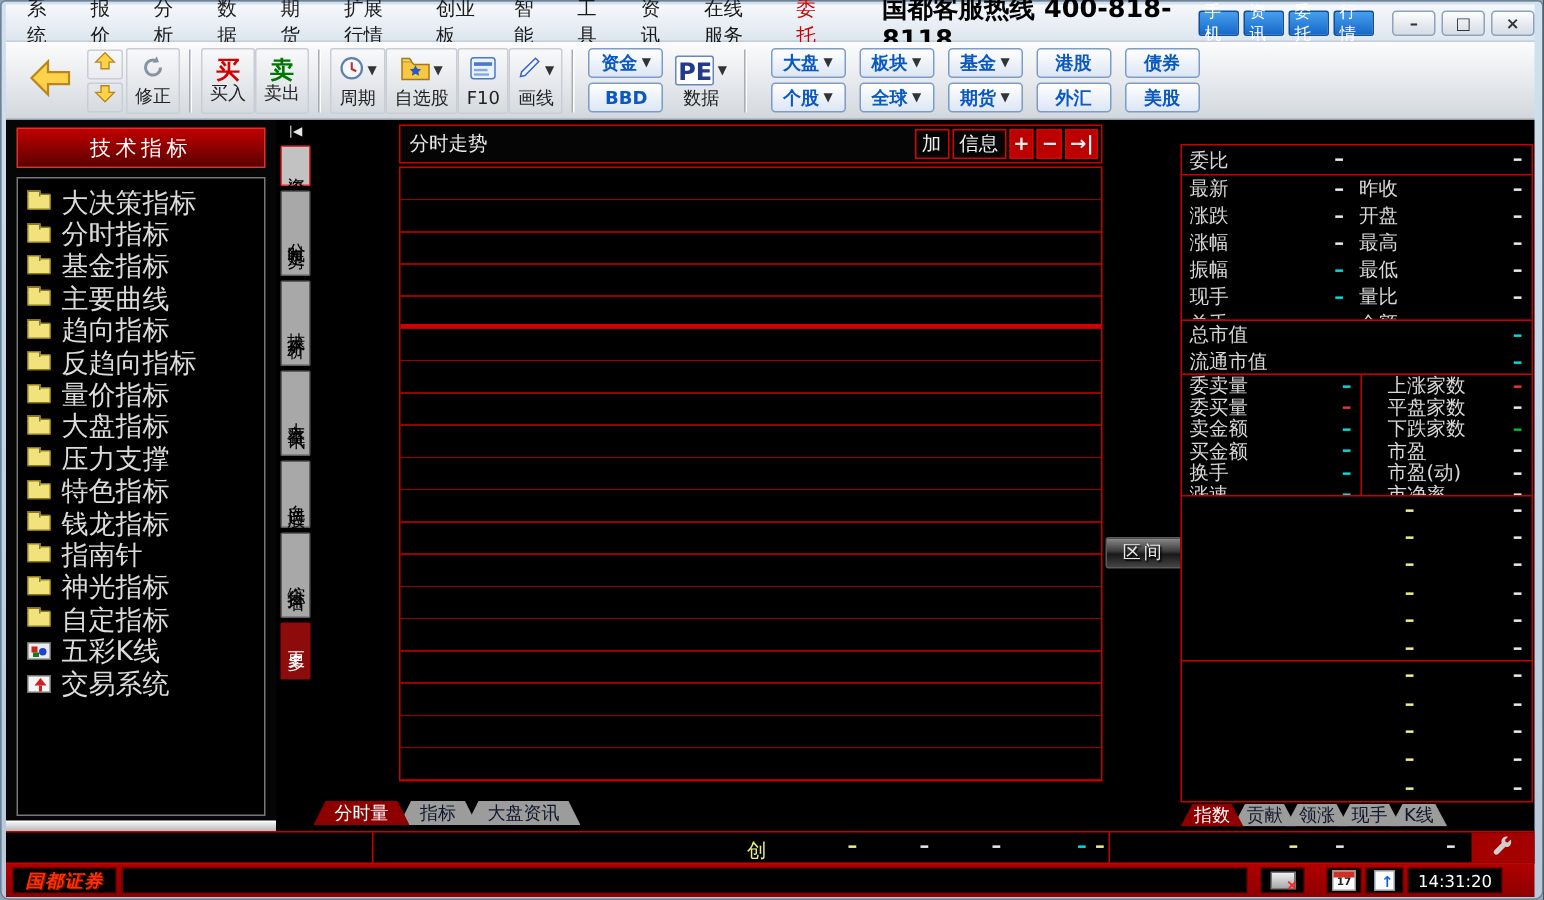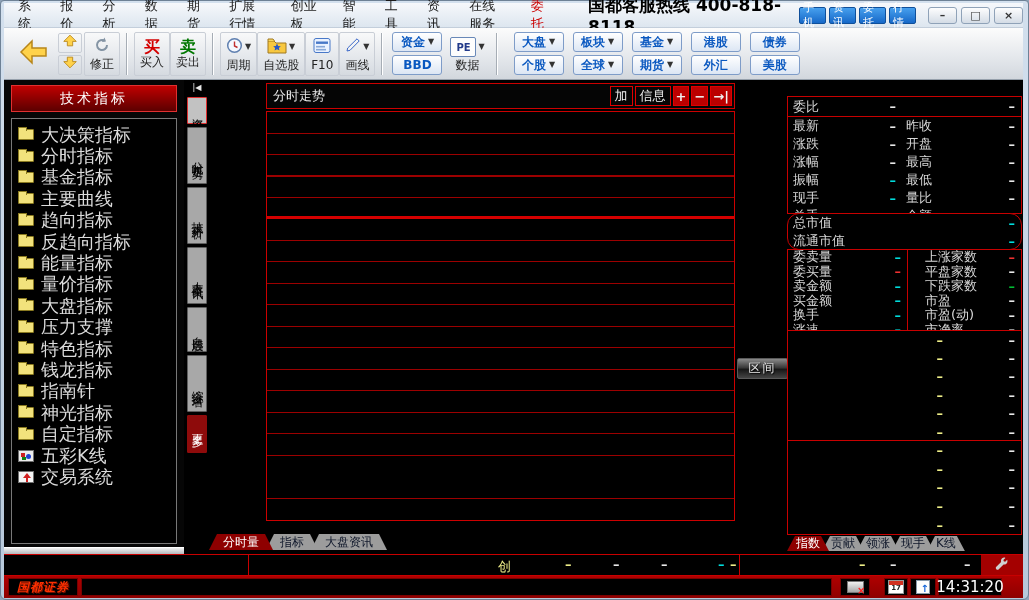--- a/index.html
+++ b/index.html
@@ -25,21 +25,21 @@
 .tbtn .lbl{font-size:12px;color:#222;line-height:12px;}
 .bigchar{font-size:16px;font-weight:bold;line-height:16px;}
 .red{color:#d40000;} .green{color:#007700;}
 .updown{display:flex;flex-direction:column;gap:2px;margin:0 2px;}
 .udbtn{width:24px;height:20px;border:1px solid #c9ced6;border-radius:2px;display:flex;align-items:center;justify-content:center;}
 .tsep{height:42px;border-left:1px solid #a6adb5;border-right:1px solid #ffffff;margin:0 6px;}
 .iconrow{display:flex;align-items:center;gap:2px;height:22px;}
 .dd{font-size:8px;color:#333;line-height:8px;}
 .fundcol{display:flex;flex-direction:column;gap:3px;margin:0 3px;}
 .bluebtn{width:50px;height:20px;border:1px solid #7e9cc8;border-radius:3px;background:linear-gradient(#ffffff,#dce6f4);color:#0a58c0;font-weight:bold;font-size:12px;display:flex;align-items:center;justify-content:center;gap:3px;}
-.pe-box{width:26px;height:20px;background:#fdfdfd;border:1px solid #6888b8;border-radius:2px;color:#223a8a;font-size:10px;font-weight:bold;display:flex;align-items:center;justify-content:center;}
+.pe-box{width:26px;height:20px;background:#fdfdfd;border:1px solid #6888b8;border-radius:2px;color:#223a8a;font-size:16px;font-weight:bold;display:flex;align-items:center;justify-content:center;}
 .marketgrid{display:flex;flex-direction:column;gap:3px;margin-left:10px;}
 .mrow{display:flex;gap:9px;}
 
 
 #main{left:3px;top:79px;width:1019px;height:474px;background:#000;}
 
 
 #sidebar{left:0;top:0;width:180px;height:467px;background:#060606;}
 #sb-header{position:absolute;left:7px;top:5px;width:166px;height:27px;background:linear-gradient(#c00000,#5c0000);border:1px solid #e03030;color:#fff;font-size:14px;display:flex;align-items:center;justify-content:center;letter-spacing:3px;}
 #sb-list{position:absolute;left:7px;top:38px;width:166px;height:426px;border:1px solid #787878;background:#000;padding:5px 0 0 6px;overflow:hidden;}
@@ -74,21 +74,21 @@
 #range-btn{left:733px;top:278px;width:51px;height:21px;background:linear-gradient(#8a8a8a,#3a3a3a 45%,#181818 55%,#444);border:1px solid #5a5a5a;border-radius:2px;color:#e8e8e8;font-size:12px;display:flex;align-items:center;justify-content:center;letter-spacing:2px;text-shadow:1px 1px 1px #000;}
 .tabrow{display:flex;align-items:flex-end;}
 #chart-tabs{left:205px;top:454px;height:16px;}
 .tab{height:16px;padding:0 14px;background:#9c9c9c;color:#0f172a;font-size:12px;display:flex;align-items:center;justify-content:center;clip-path:polygon(8px 0,calc(100% - 8px) 0,100% 100%,0 100%);margin-right:-7px;}
 .tab-active{background:#8e0000;color:#fff;z-index:2;position:relative;}
 
 
 .rsec{position:absolute;left:783px;width:235px;background:#000;border:1px solid #c80000;overflow:hidden;}
 #rs1{top:16px;height:21px;}
 #rs2{top:36px;height:98px;}
-#rs3{top:133px;height:37px;border-radius:12px;}
+#rs3{top:133px;height:37px;}
 #rs4{top:169px;height:82px;display:flex;}
 #rs5{top:250px;height:111px;}
 #rs6{top:360px;height:95px;}
 .qrow{display:flex;align-items:center;height:18px;font-size:13px;color:#d8d8d8;}
 #rs1 .qrow{height:19px;}
 .ql{flex:0 0 64px;padding-left:5px;}
 .qv{flex:0 0 44px;text-align:right;font-weight:bold;}
 .qr{flex:0 0 74px;padding-left:10px;}
 .qv2{flex:1;text-align:right;padding-right:6px;font-weight:bold;}
 .col4l{width:120px;border-right:1px solid #c80000;}
@@ -113,21 +113,21 @@
 
 
 #statusbar{left:3px;top:575px;width:1019px;height:22px;background:linear-gradient(#b00000,#8e0000);}
 .sbox{position:absolute;top:2px;height:18px;background:#000;border:1px solid #7a0000;display:flex;align-items:center;}
 #brandbox{left:4px;width:70px;justify-content:center;}
 #brand{font-size:12px;font-weight:bold;font-style:italic;color:#ff3000;text-shadow:1px 1px 0 #701000;letter-spacing:1px;}
 #mainbox{left:77px;width:751px;}
 #printerbox{left:836px;width:30px;justify-content:center;}
 #calbox{left:880px;width:24px;justify-content:center;}
 #docbox{left:906px;width:26px;justify-content:center;}
-#timebox{left:934px;width:64px;justify-content:center;color:#fff;font-size:15px;}
+#timebox{left:934px;width:64px;justify-content:center;color:#fff;font-size:11px;}
 .ic-printer{width:17px;height:12px;background:linear-gradient(#f0f0f0,#a8a8a8);border:1px solid #777;position:relative;}
 .ic-printer::after{content:'×';position:absolute;right:-3px;bottom:-4px;color:#ff2020;font-size:10px;font-weight:bold;}
 .ic-cal{width:16px;height:14px;background:#fff;border:1px solid #999;position:relative;display:flex;align-items:flex-end;justify-content:center;}
 .ic-cal::before{content:'';position:absolute;top:0;left:0;right:0;height:4px;background:#d03020;}
 .cal-day{font-size:7px;color:#222;line-height:9px;font-weight:bold;}
 .ic-doc{width:14px;height:14px;background:#fdfdfd;border:1px solid #8899aa;position:relative;}
 .ic-doc::after{content:'↑';position:absolute;right:0px;bottom:-1px;color:#1565d8;font-size:10px;font-weight:bold;line-height:10px;}
 </style>
 </head>
 <body>
@@ -324,24 +324,20 @@
             <span class="ic-folder"></span>
             <span>主要曲线</span>
           </div>
         <div class="sb-item">
             <span class="ic-folder"></span>
             <span>趋向指标</span>
           </div>
         <div class="sb-item">
             <span class="ic-folder"></span>
             <span>反趋向指标</span>
-          </div>
-        <div class="sb-item">
-            <span class="ic-folder"></span>
-            <span>能量指标</span>
           </div>
         <div class="sb-item">
             <span class="ic-folder"></span>
             <span>量价指标</span>
           </div>
         <div class="sb-item">
             <span class="ic-folder"></span>
             <span>大盘指标</span>
           </div>
         <div class="sb-item">

